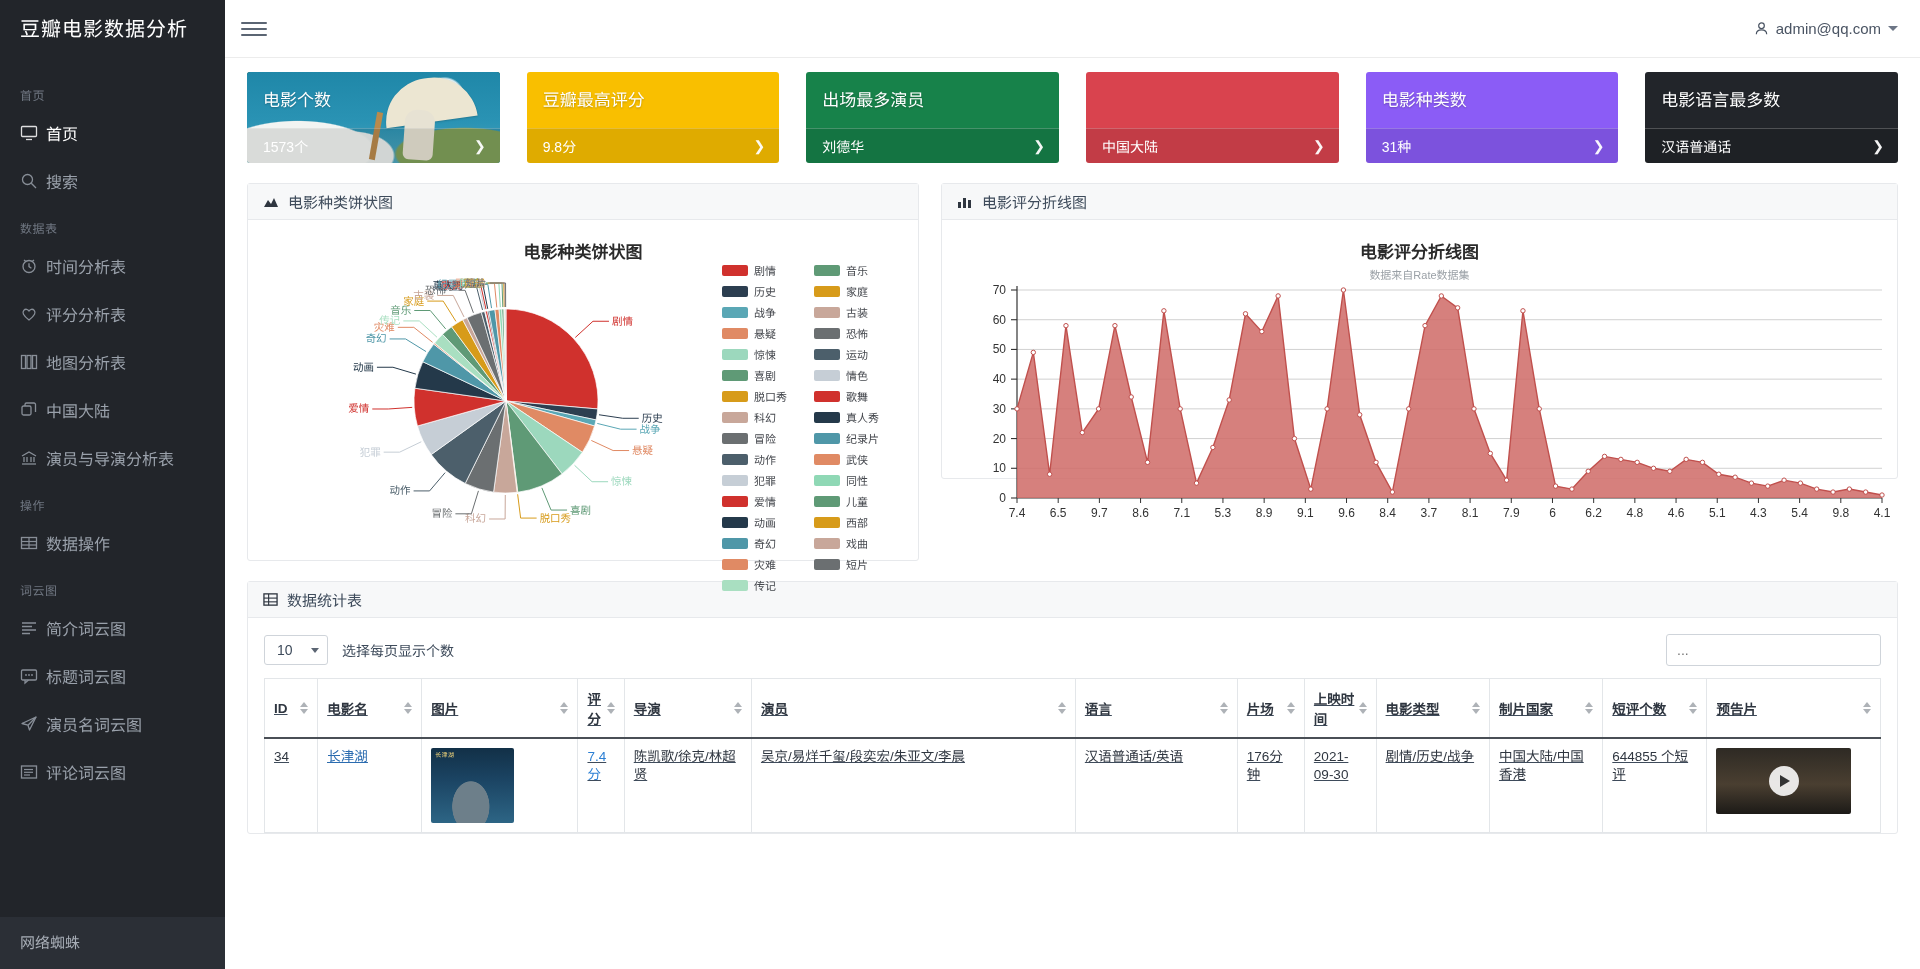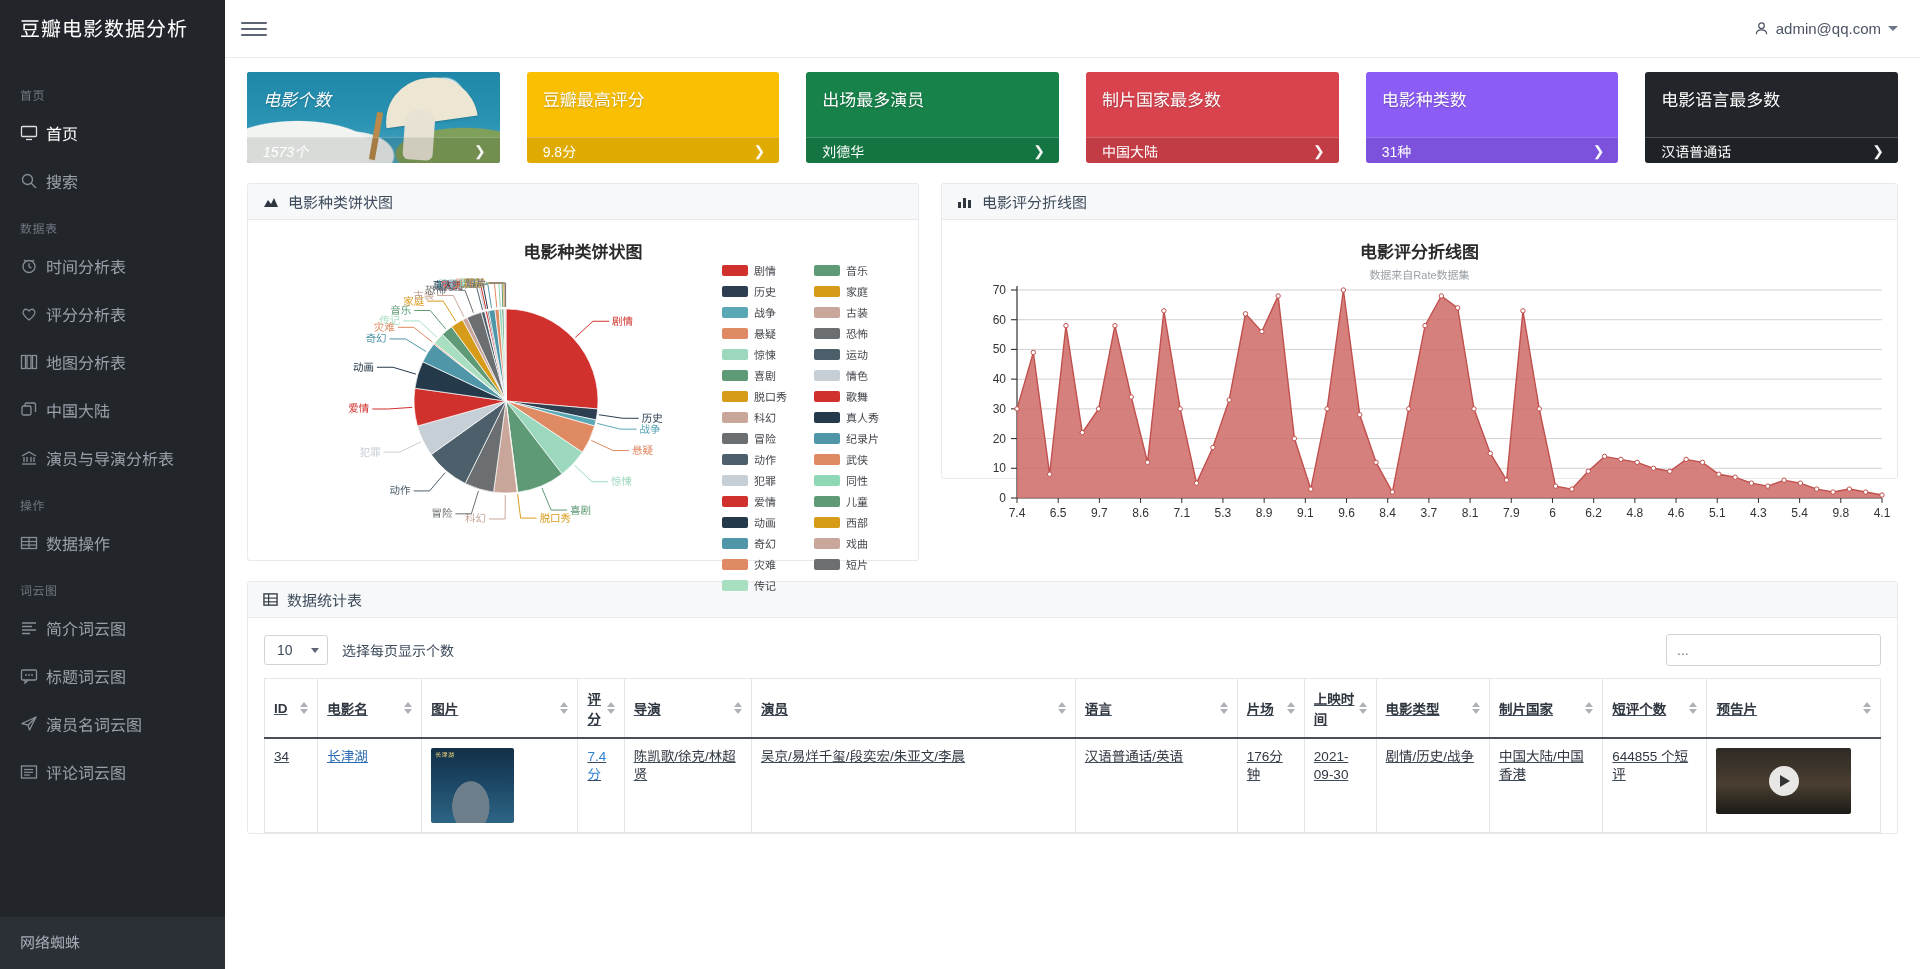--- a/index.html
+++ b/index.html
@@ -109,21 +109,21 @@
   }
   .card-title {
     font-size: 17px;
     padding: 14px 16px 0 16px;
     white-space: nowrap;
     position: relative; z-index: 2;
     text-shadow: 0 1px 2px rgba(0,0,0,.25);
   }
   .card-foot {
     position: absolute; left: 0; right: 0; bottom: 0;
-    height: 26px;
+    height: 35px;
     display: flex; align-items: center; justify-content: space-between;
     padding: 0 14px 0 16px;
     font-size: 14px;
     background: rgba(0,0,0,.10);
     border-top: 1px solid rgba(255,255,255,.22);
     z-index: 2;
   }
   .card-foot .chev { font-size: 14px; font-weight: bold; opacity: .95; }
   
   #card-bg {
@@ -452,21 +452,21 @@
       <path d="M2.5 14c0-3 2.6-4.6 5.5-4.6S13.5 11 13.5 14" fill="none" stroke="#4a5463" stroke-width="1.3"></path>
     </svg>
     <span>admin@qq.com</span>
     <span class="caret-down"></span>
   </div>
 </div>
 
 <div id="main">
 
   <div id="cards">
-      <div class="card" style="background: #14532d; font-style: italic;">
+      <div class="card" style="background: #14532d;">
         <div id="card-bg">
           <div class="umbrella"></div>
           <div class="easel"></div>
           <div class="figure"></div>
         </div>
         <div class="card-title">电影个数</div>
         <div class="card-foot">
           <span>1573个</span>
           <span class="chev">❯</span>
         </div>
@@ -479,21 +479,20 @@
         </div>
       </div>
       <div class="card" style="background: rgb(23, 130, 74);">
         <div class="card-title">出场最多演员</div>
         <div class="card-foot">
           <span>刘德华</span>
           <span class="chev">❯</span>
         </div>
       </div>
       <div class="card" style="background: rgb(217, 67, 78);">
-        <div class="card-title">制片国家最多数</div>
         <div class="card-foot">
           <span>中国大陆</span>
           <span class="chev">❯</span>
         </div>
       </div>
       <div class="card" style="background: #8b5cf6;">
         <div class="card-title">电影种类数</div>
         <div class="card-foot">
           <span>31种</span>
           <span class="chev">❯</span>

